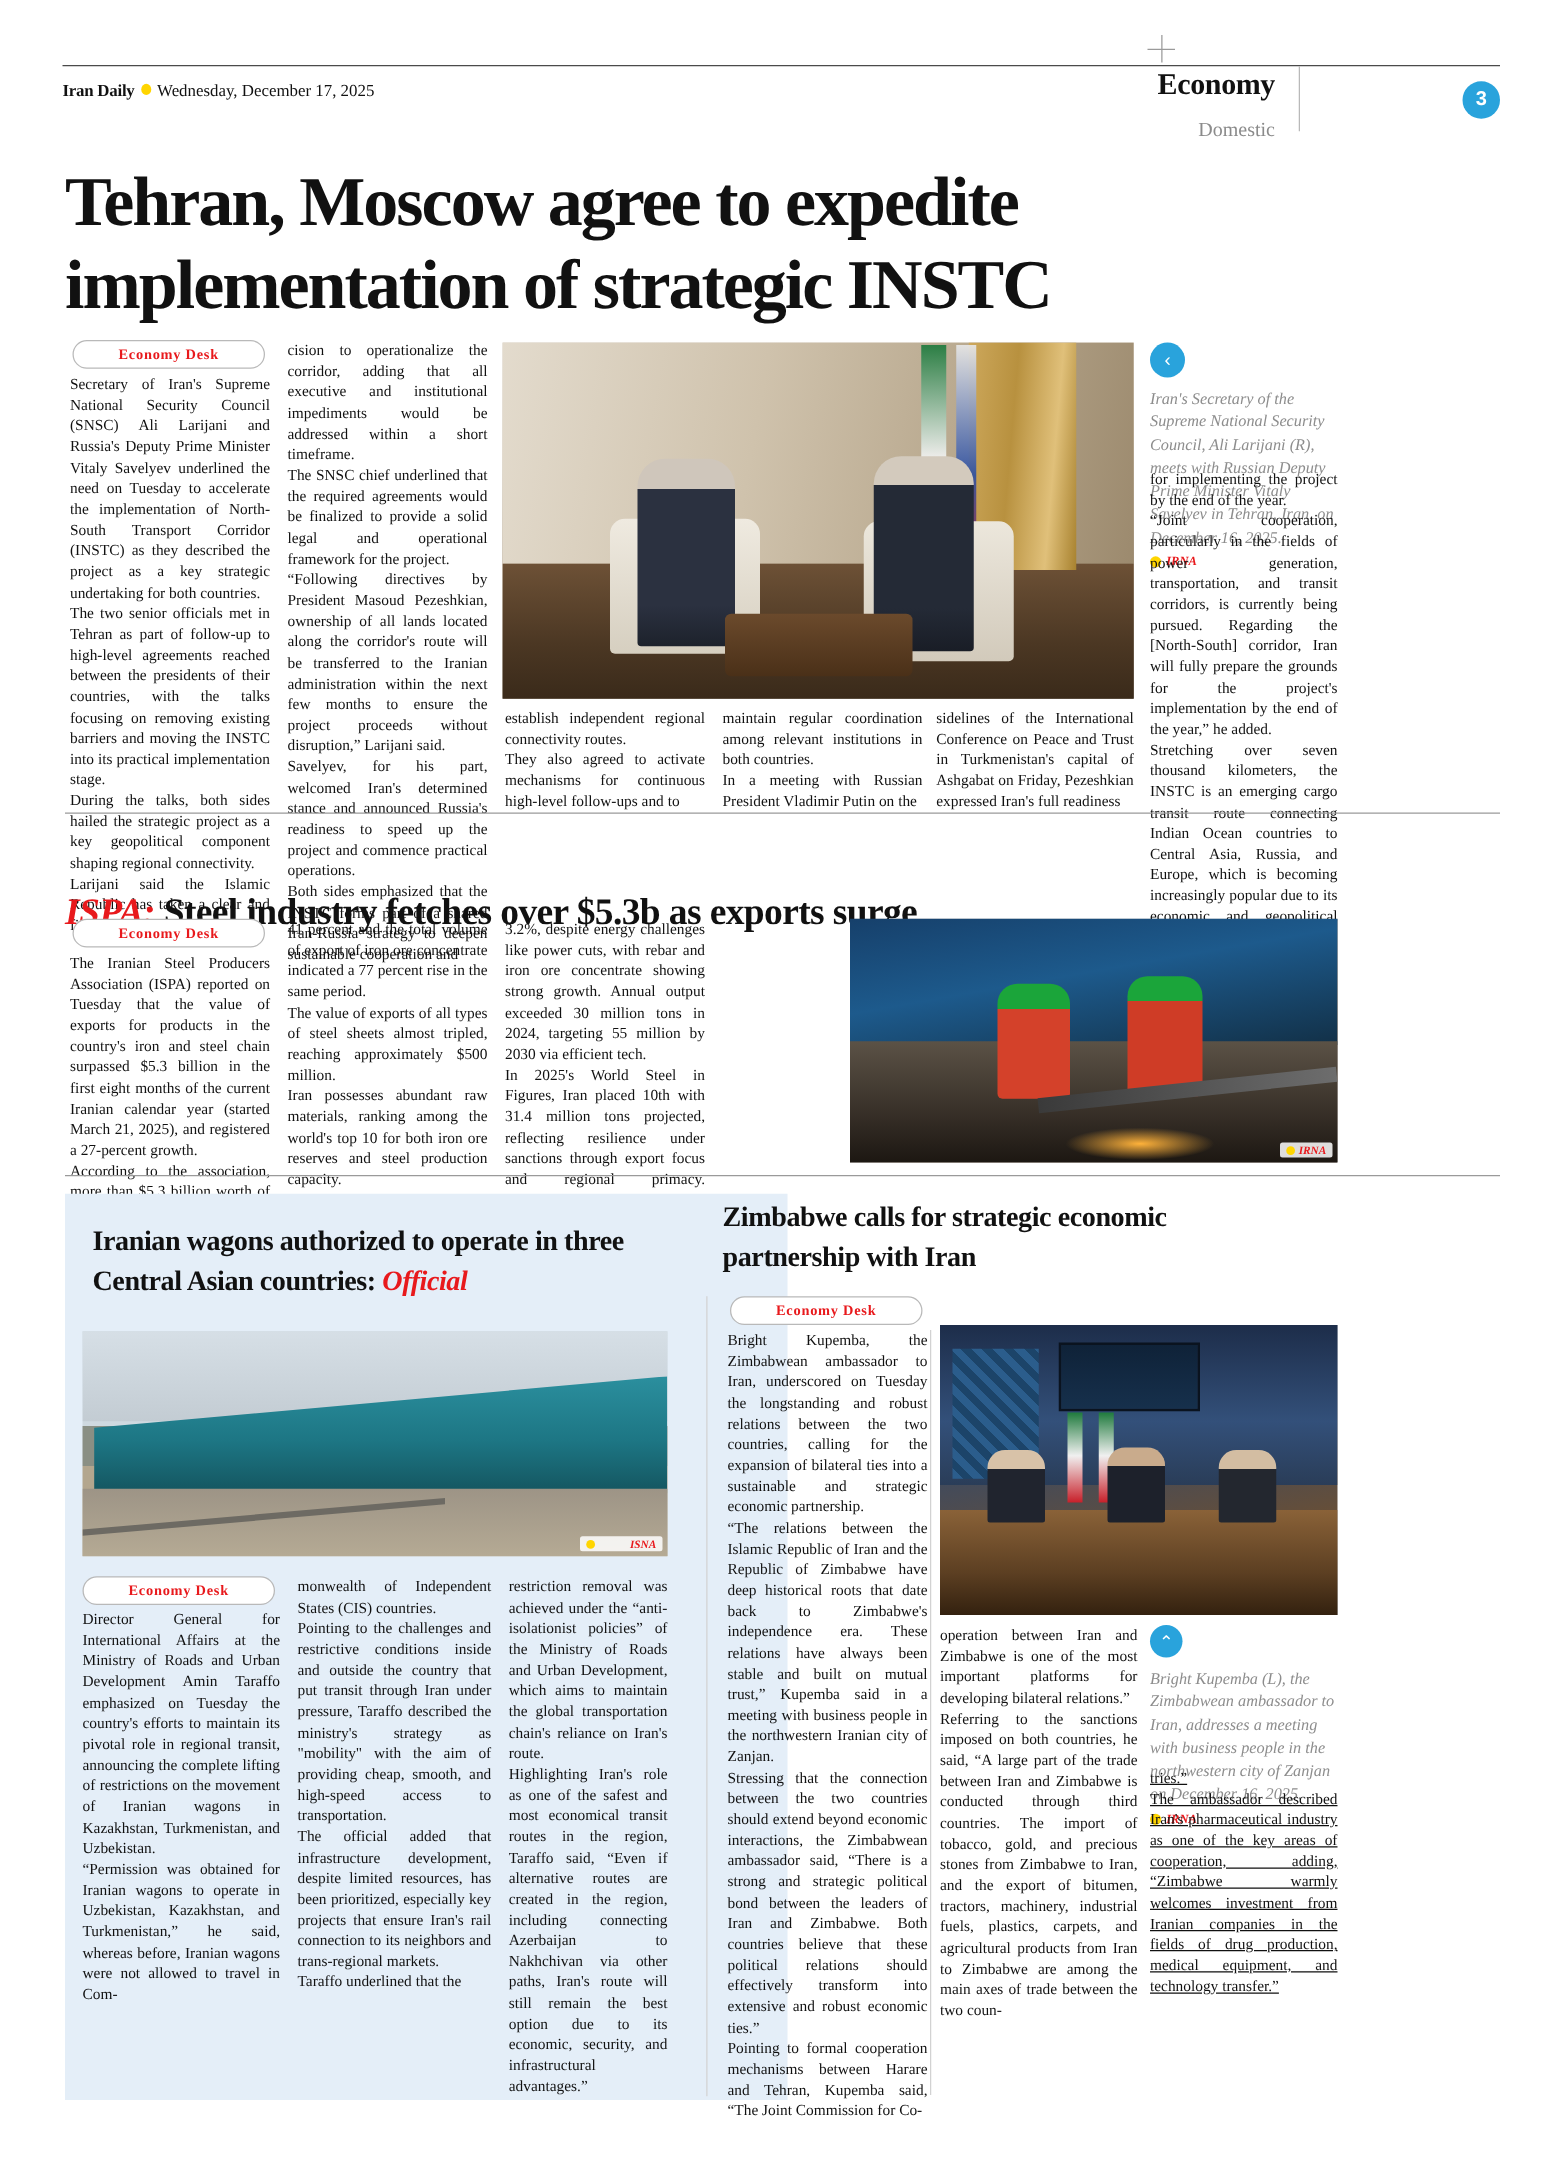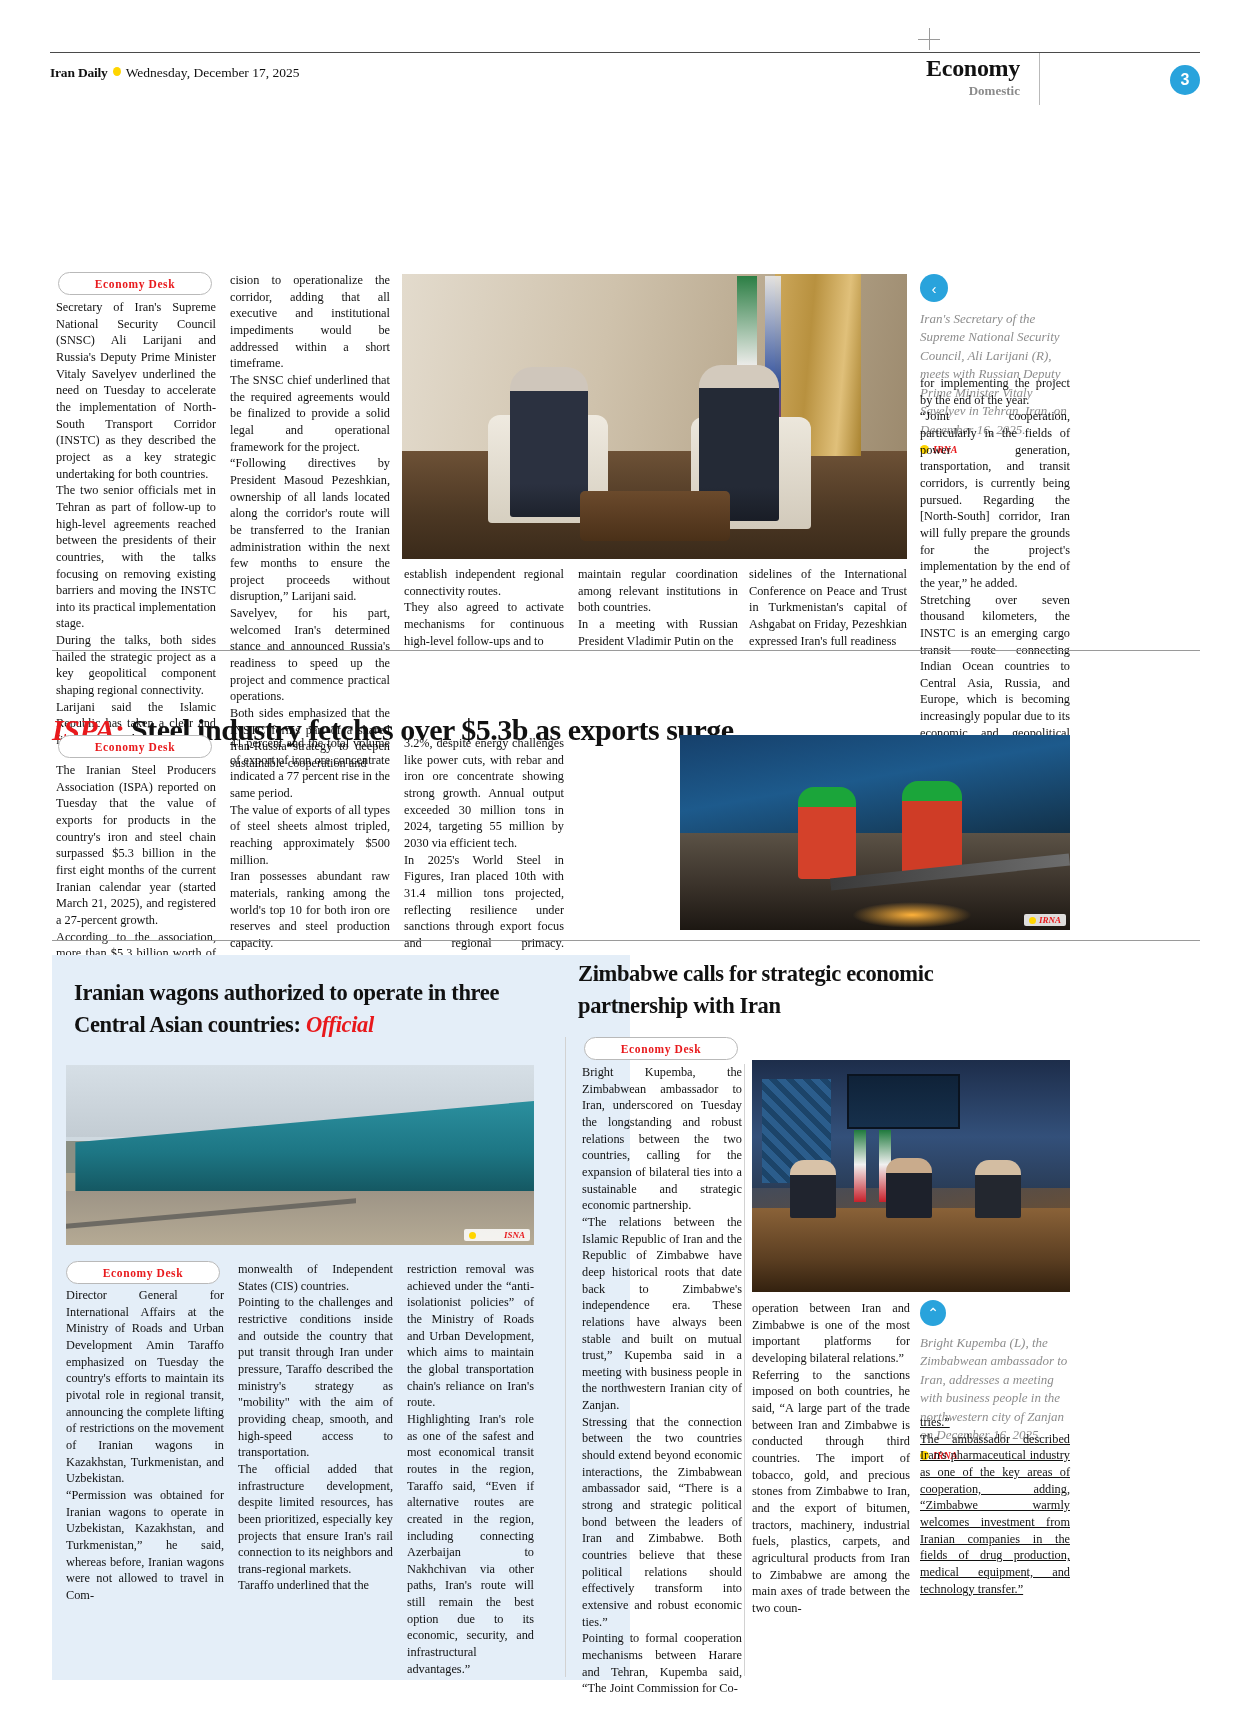--- a/index.html
+++ b/index.html
@@ -23,21 +23,21 @@
     position:absolute;left:0;top:12px;display:flex;align-items:baseline;gap:5px;
     font-size:13.5px;
   }
   .mast-brand{font-weight:bold;font-family:"Liberation Serif",serif;letter-spacing:-.2px;}
   .mast-dot{width:8px;height:9px;background:#ffd500;border-radius:50%;display:inline-block;position:relative;top:-1px;}
   .mast-date{font-family:"Liberation Serif",serif;}
   .mast-section{
     position:absolute;right:180px;top:2px;text-align:right;
   }
   .mast-section .sec{font-size:24px;font-weight:bold;letter-spacing:-.3px;line-height:1.15;}
-  .mast-section .sub{font-size:13px;color:#8b8b8b;line-height:1.1;margin-top:1px;font-weight:bold;}
+  .mast-section .sub{font-size:16px;color:#8b8b8b;line-height:1.1;margin-top:13px;}
   .mast-rule{position:absolute;right:160px;top:0;width:1px;height:52px;background:#b9b9b9;}
   .pagenum{
     position:absolute;right:0;top:12px;width:30px;height:30px;border-radius:50%;
     background:#29a3dc;color:#fff;font-size:16px;font-weight:bold;
     display:flex;align-items:center;justify-content:center;
     font-family:"Liberation Sans",sans-serif;
   }
 
   
   .headline{
@@ -183,20 +183,21 @@
       <span class="mast-date">Wednesday, December 17, 2025</span>
     </div>
     <div class="mast-section">
       <div class="sec">Economy</div>
       <div class="sub">Domestic</div>
     </div>
     <div class="mast-rule"></div>
     <div class="pagenum">3</div>
   </div>
 
+  <div class="headline">Tehran, Moscow agree to expedite implementation of strategic INSTC</div>
 
   <div class="desk-pill" style="position:absolute;left:58px;top:272px;width:152px;">
     <span>Economy  Desk</span>
   </div>
 
   <div class="col" style="left:56px;top:299px;width:160px;white-space:pre-line;">Secretary of Iran's Supreme National Security Council (SNSC) Ali Larijani and Russia's Deputy Prime Minister Vitaly Savelyev underlined the need on Tuesday to accelerate the implementation of North-South Transport Corridor (INSTC) as they described the project as a key strategic undertaking for both countries.
 The two senior officials met in Tehran as part of follow-up to high-level agreements reached between the presidents of their countries, with the talks focusing on removing existing barriers and moving the INSTC into its practical implementation stage.
 During the talks, both sides hailed the strategic project as a key geopolitical component shaping regional connectivity.
 Larijani said the Islamic Republic has taken a clear and final de-</div>
 

